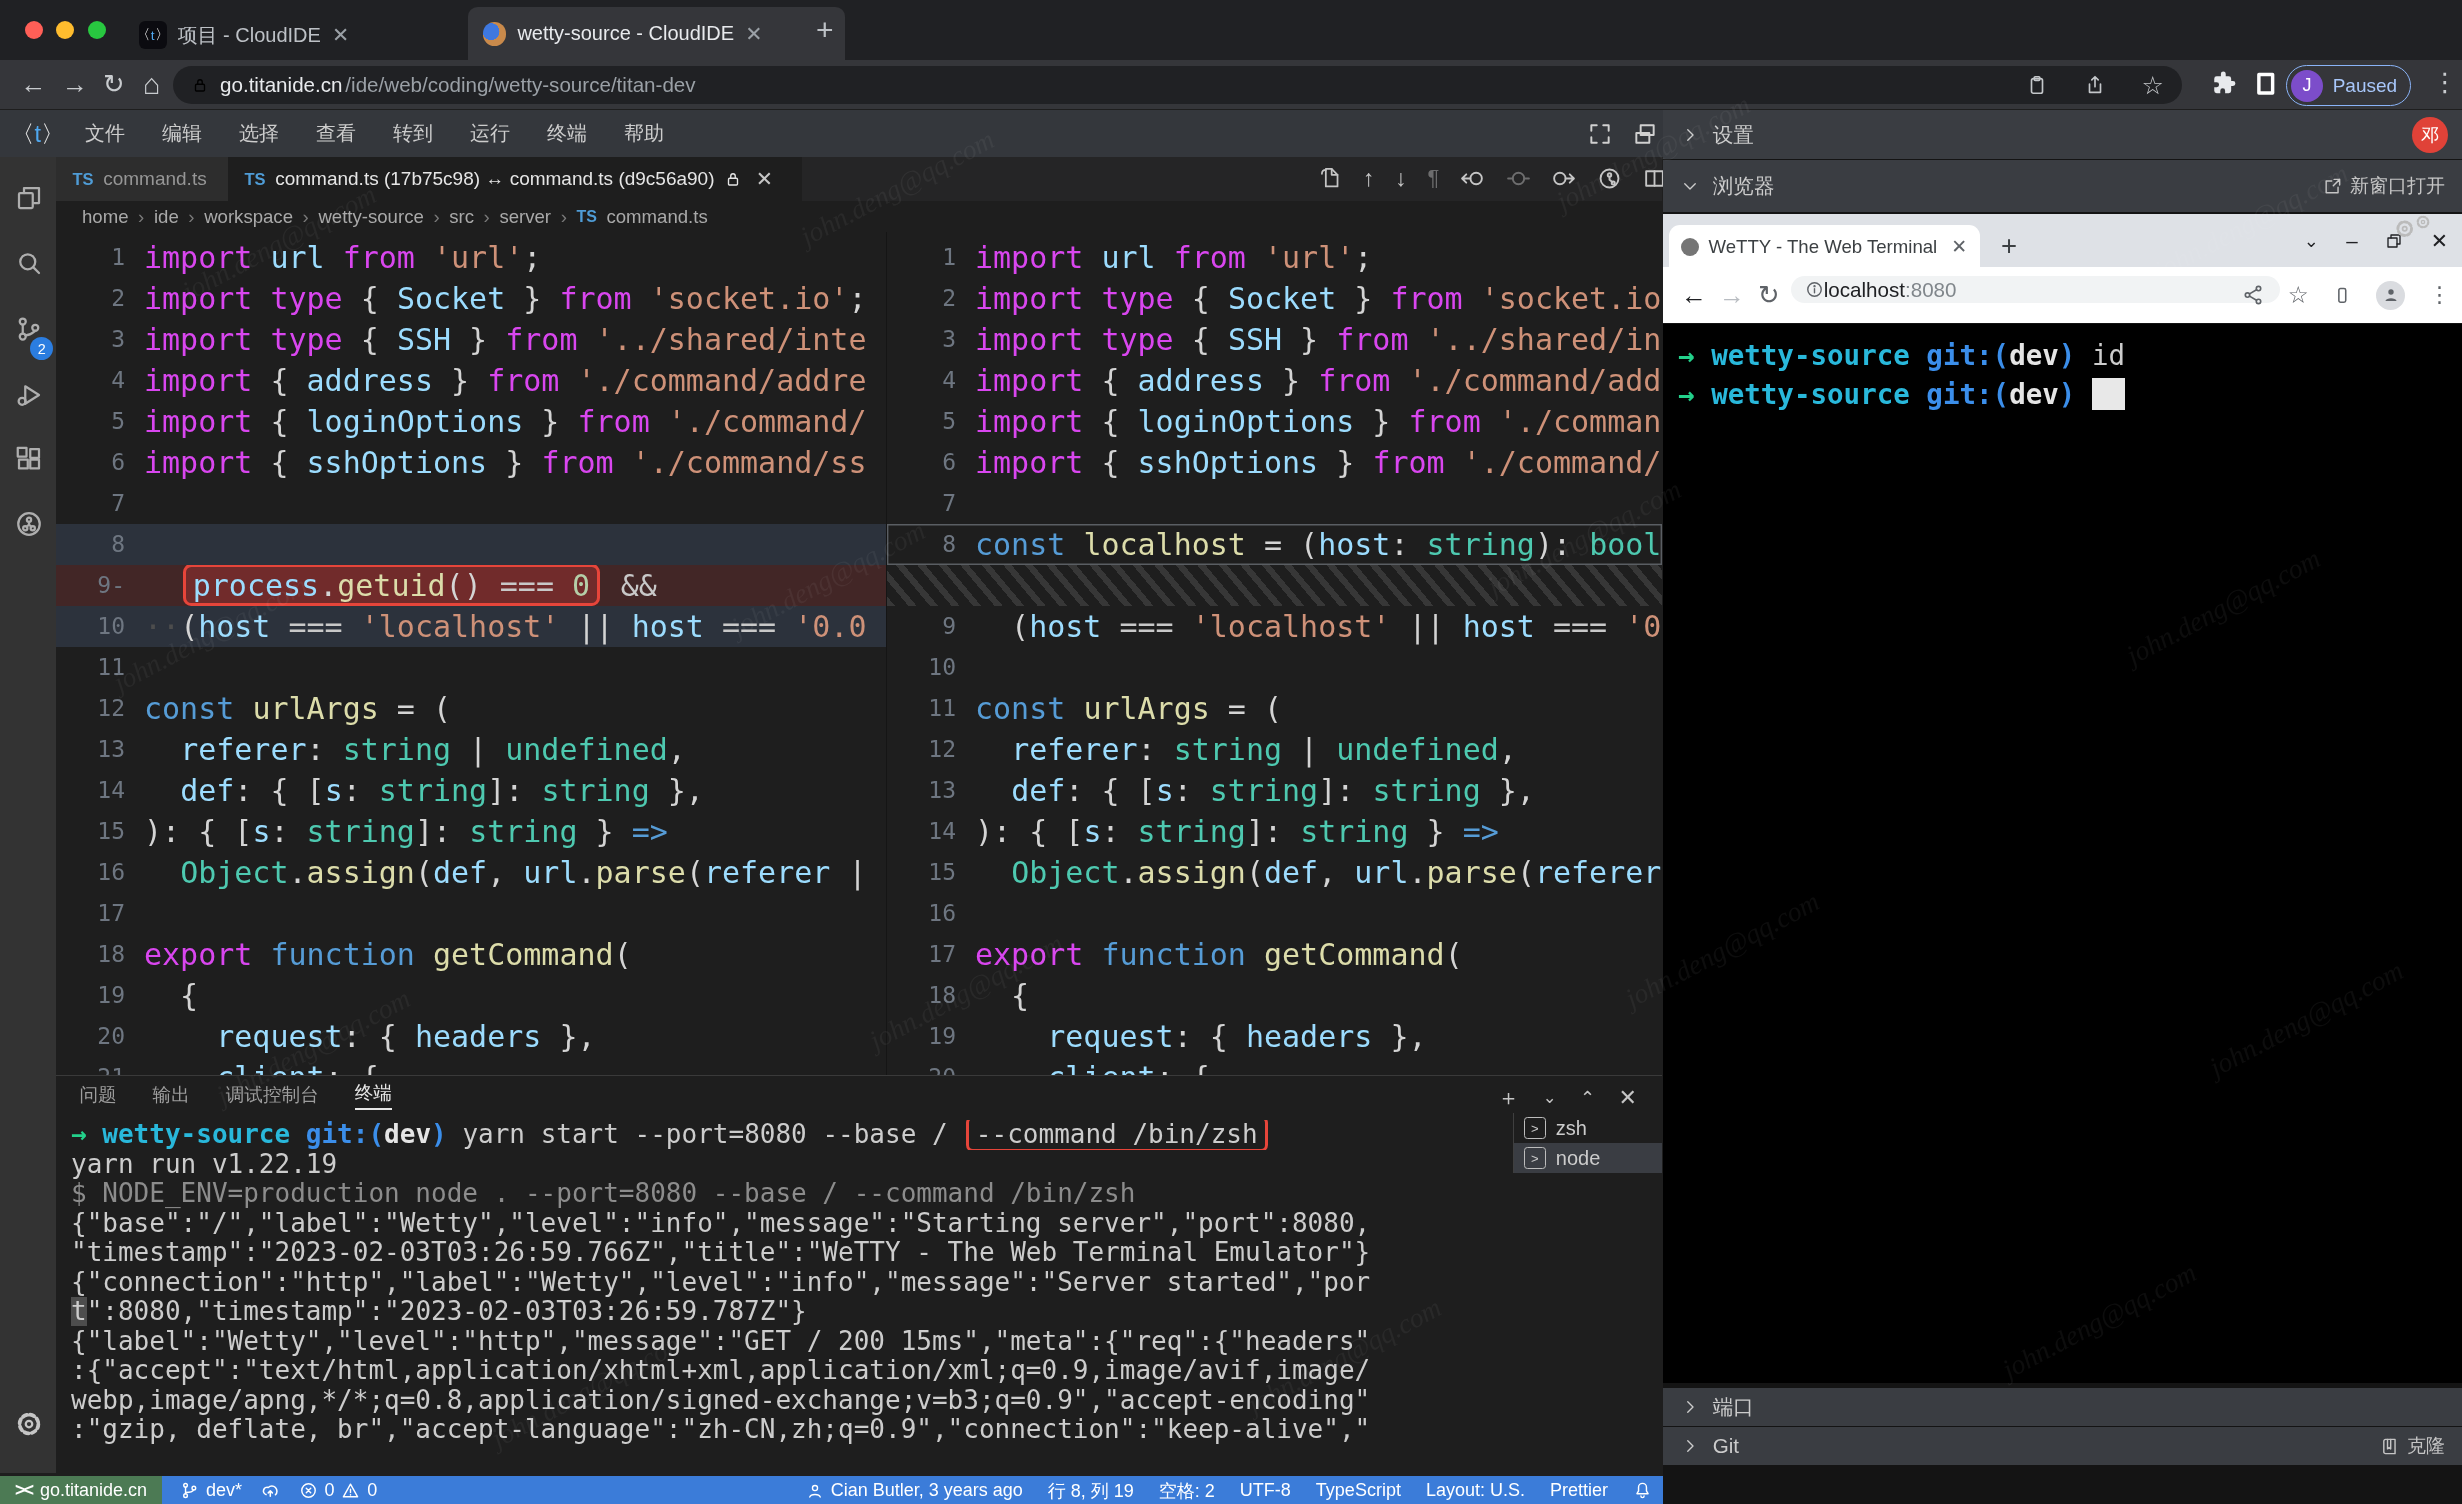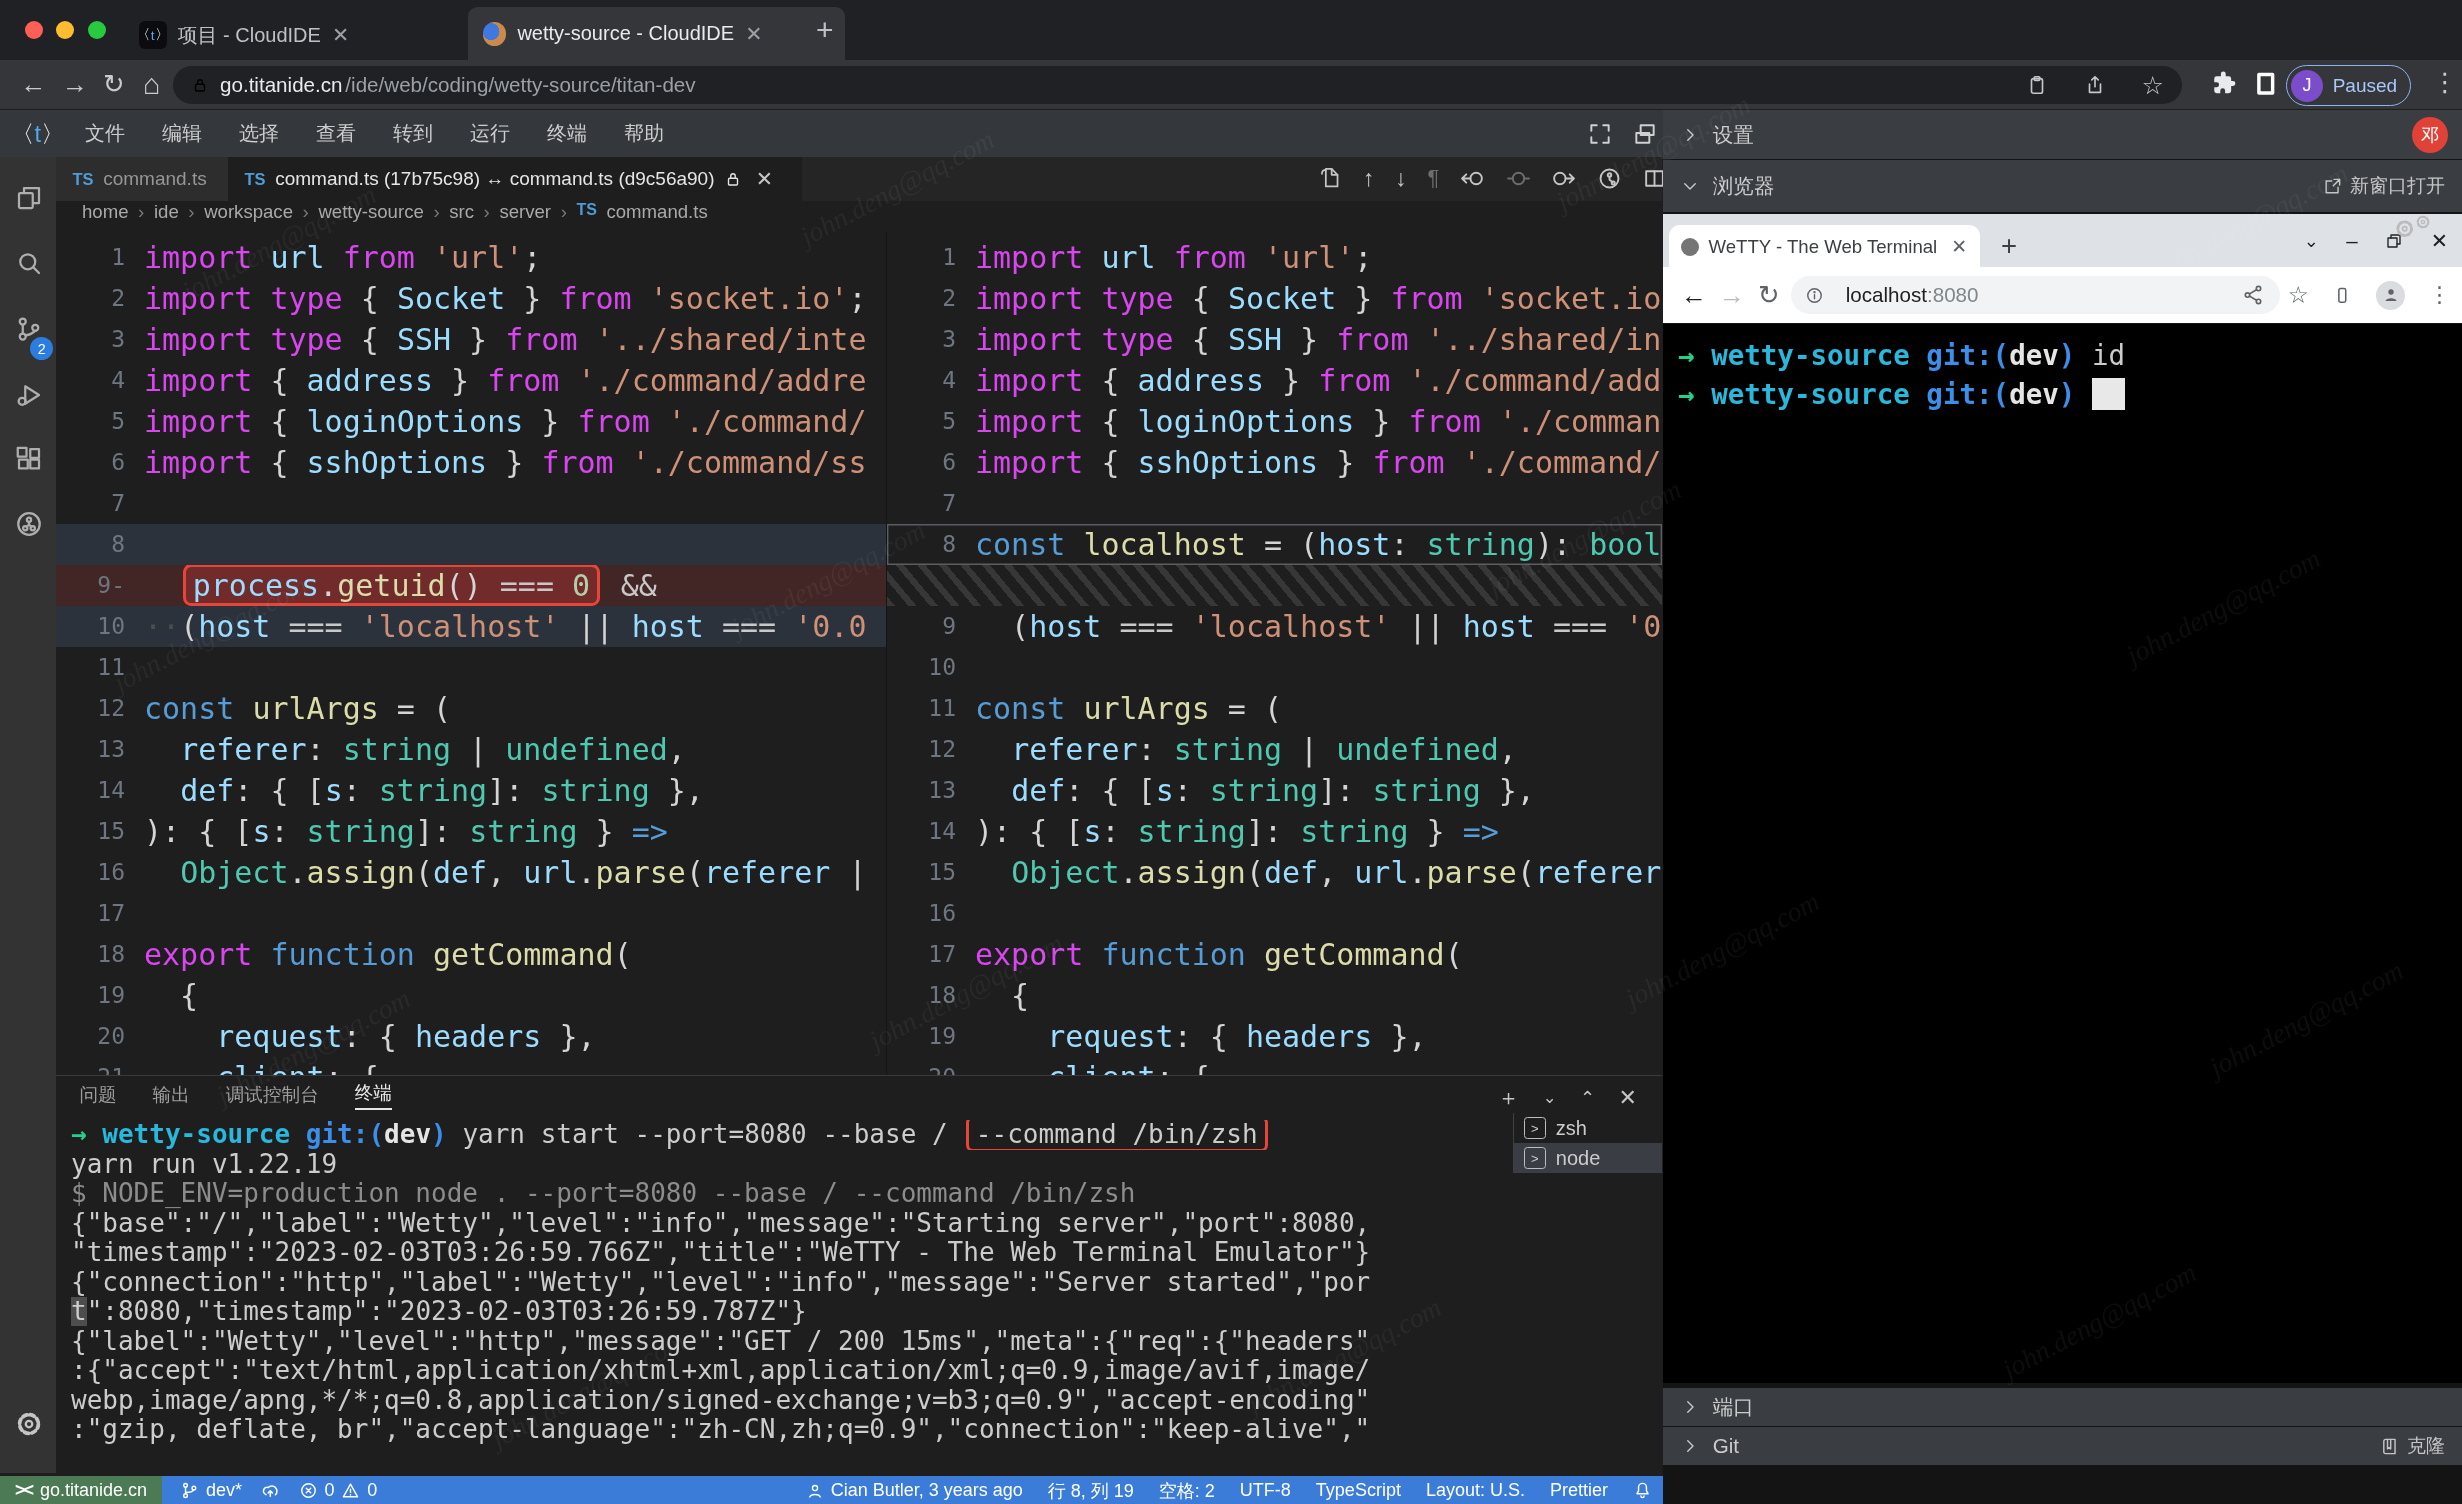--- a/index.html
+++ b/index.html
@@ -44,21 +44,21 @@
 
   
   .tabrow{left:56px;top:157px;width:1606px;height:44px;background:#252526;display:flex;}
   .etab{display:flex;align-items:center;gap:9.6px;padding:0 16.5px;font-size:19px;height:44px;box-sizing:border-box;}
   .etab .ts{color:#4F9CD6;font-size:16.5px;font-weight:bold;}
   .etab.inactive{background:#2D2D2D;color:#969696;width:172px;}
   .etab.active{background:#1E1E1E;color:#E6E6E6;width:574px;}
   .etab .x{color:#C5C5C5;font-size:20.6px;margin-left:4.1px;}
   .ed-toolbar{position:absolute;left:1319px;top:164px;display:flex;gap:20.6px;color:#C5C5C5;align-items:center;}
   .dim{opacity:.45;}
-  .breadcrumb{left:56px;top:201px;width:1606px;height:32px;background:#1E1E1E;color:#A9A9A9;font-size:18.6px;display:flex;align-items:flex-start;padding-left:26px;box-sizing:border-box;gap:9.6px;}
+  .breadcrumb{left:56px;top:201px;width:1606px;height:32px;background:#1E1E1E;color:#A9A9A9;font-size:18.6px;display:flex;align-items:center;padding-left:26px;box-sizing:border-box;gap:9.6px;}
   .breadcrumb .sep{color:#7a7a7a;}
   .breadcrumb .ts{color:#4F9CD6;font-weight:bold;font-size:16px;}
 
   
   .diff{left:56px;top:232px;width:1606px;height:843px;background:#1E1E1E;overflow:hidden;}
   .pane{position:absolute;top:0;height:843px;overflow:hidden;padding-top:4.8px;box-sizing:border-box;}
   .pane.left{left:0;width:830px;}
   .pane.right{left:830px;width:776px;border-left:1.4px solid #151515;}
   .crow{display:flex;height:41px;font-family:"DejaVu Sans Mono",monospace;font-size:30px;line-height:41px;}
   .gut{flex:none;width:69px;text-align:right;padding-right:19px;color:#6E7681;font-size:23px;}
@@ -106,21 +106,21 @@
   .rp-avatar{position:absolute;right:15px;top:6.9px;width:36px;height:36px;border-radius:50%;background:#E04238;color:#fff;font-size:18px;display:flex;align-items:center;justify-content:center;}
   .tabstrip{position:absolute;left:0;top:104px;width:800px;height:54px;background:#DEE1E6;}
   .btab{position:absolute;left:5.5px;top:11px;width:311px;height:43px;background:#fff;border-radius:11px 11px 0 0;display:flex;align-items:center;gap:9.6px;padding:0 12.4px;box-sizing:border-box;}
   .btab .fv{width:18px;height:18px;border-radius:50%;background:#757575;flex:none;}
   .btab .t{font-size:18.6px;color:#3C4043;white-space:nowrap;overflow:hidden;flex:1;}
   .btab .x{color:#5F6368;font-size:19px;}
   .bplus{position:absolute;left:338px;top:18px;color:#3C4043;font-size:27.5px;line-height:27.5px;}
   .bcontrols{position:absolute;right:15px;top:15px;display:flex;gap:27.5px;color:#202124;align-items:center;font-size:20.6px;}
   .btoolbar{position:absolute;left:0;top:157px;width:800px;height:56px;background:#FFFFFF;color:#5F6368;}
   .bnav{position:absolute;top:13.7px;font-size:26px;line-height:29px;}
-  .bpill{position:absolute;left:128px;top:9px;width:489px;height:38px;border-radius:19px;background:#F1F3F4;display:flex;align-items:center;gap:22px;padding:0 13.7px;box-sizing:border-box;text-align:right;}
+  .bpill{position:absolute;left:128px;top:9px;width:489px;height:27px;border-radius:19px;background:#F1F3F4;display:flex;align-items:center;gap:0;padding:0 13.7px;box-sizing:border-box;text-align:right;}
   .bpill .host{color:#202124;font-size:20.6px;}
   .bpill .port{color:#80868B;font-size:20.6px;}
   .btool-ics{position:absolute;right:12.4px;top:13.7px;display:flex;gap:23.4px;align-items:center;color:#5F6368;}
   .bavatar{width:29px;height:29px;border-radius:50%;background:#DADCE0;color:#5F6368;display:flex;align-items:center;justify-content:center;}
   .wetty{position:absolute;left:0;top:214px;width:800px;height:1059px;background:#000;overflow:hidden;padding:12.4px 0 0 15px;box-sizing:border-box;font-family:"DejaVu Sans Mono",monospace;font-size:27.5px;line-height:39px;}
   .wetty .trow{height:39px;}
   .wetty .anno-box{border-width:3.4px;border-radius:6.9px;padding:0 5.5px;}
   .wgears{position:absolute;right:30px;top:217px;color:#BBBBBB;display:flex;}
   .rp-sec-chev{color:#CCCCCC;}
 

